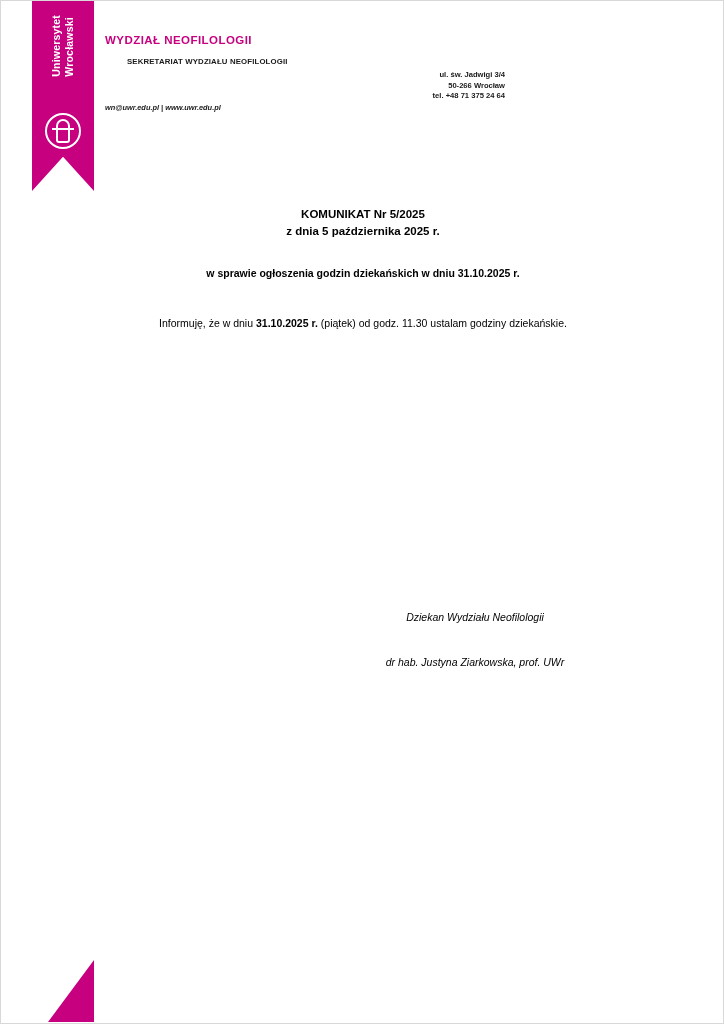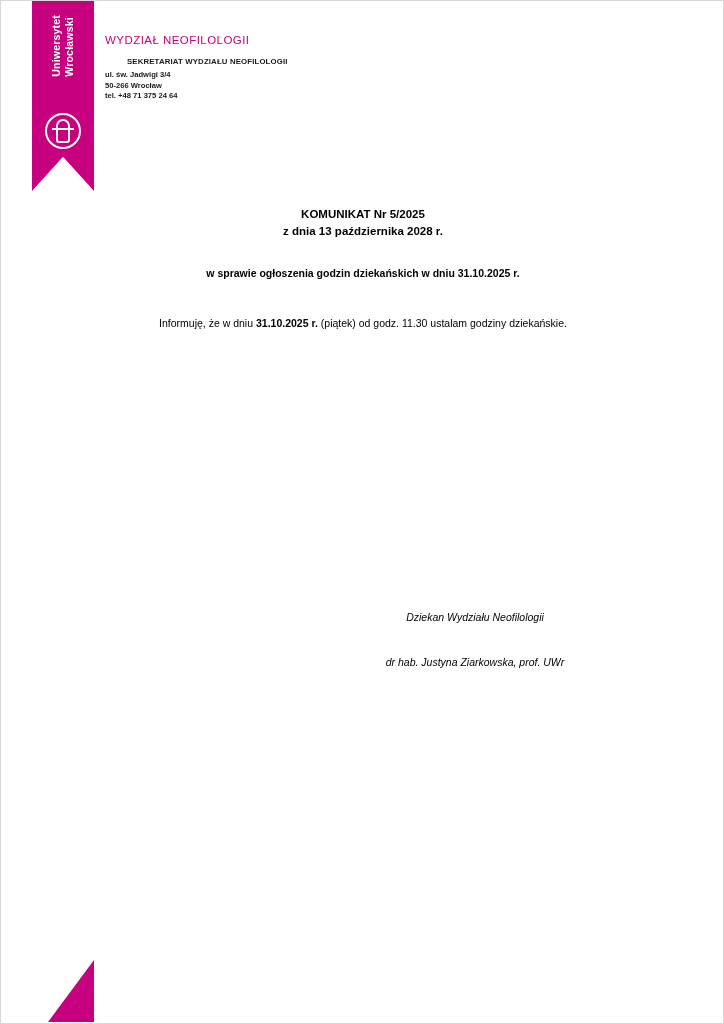--- a/index.html
+++ b/index.html
@@ -96,37 +96,38 @@
   
   .letterhead {
     position: absolute;
     left: 104px;
     top: 33px;
     width: 400px;
   }
   .lh-title {
     color: #c6007e;
     font-size: 11.5px;
-    font-weight: 400;
+    font-weight: 700;
     letter-spacing: .45px;
     margin-bottom: 11px;
   }
   .lh-sub {
     color: #1a1a1a;
     font-size: 7.8px;
     font-weight: 700;
     letter-spacing: .15px;
     margin-bottom: 4px;
     padding-left: 22px;
   }
   .lh-line {
     color: #1a1a1a;
     font-size: 7.6px;
     font-weight: 600;
     line-height: 10.5px;
+    text-align: right;
   }
   .lh-mail {
     color: #1a1a1a;
     font-size: 7.4px;
     font-style: italic;
     font-weight: 600;
     margin-top: 1px;
   }
 
   
@@ -207,26 +208,27 @@
 Wrocławski</span>
   </div>
   <div class="seal"></div>
 
   <div class="letterhead">
     <div class="lh-title">WYDZIAŁ NEOFILOLOGII</div>
     <div class="lh-sub">SEKRETARIAT WYDZIAŁU NEOFILOLOGII</div>
     <div class="lh-line">ul. św. Jadwigi 3/4</div>
     <div class="lh-line">50-266 Wrocław</div>
     <div class="lh-line">tel. +48 71 375 24 64</div>
+    <div class="lh-mail">wn@uwr.edu.pl | www.uwr.edu.pl</div>
   </div>
 
   <div class="doc">
     <div class="hdr">
       <div>KOMUNIKAT Nr 5/2025</div>
-      <div>z dnia 13 października 2028 r.</div>
+      <div>z dnia 5 października 2025 r.</div>
     </div>
 
     <div class="subject">w sprawie ogłoszenia godzin dziekańskich w dniu 31.10.2025 r.</div>
 
     <div class="para">
       <span>Informuję, że  w dniu </span><b>31.10.2025 r.</b><span> (piątek) od godz. 11.30  ustalam godziny dziekańskie.</span>
     </div>
 
     <div class="sign-block">
       <div class="sign-role">Dziekan Wydziału Neofilologii</div>

